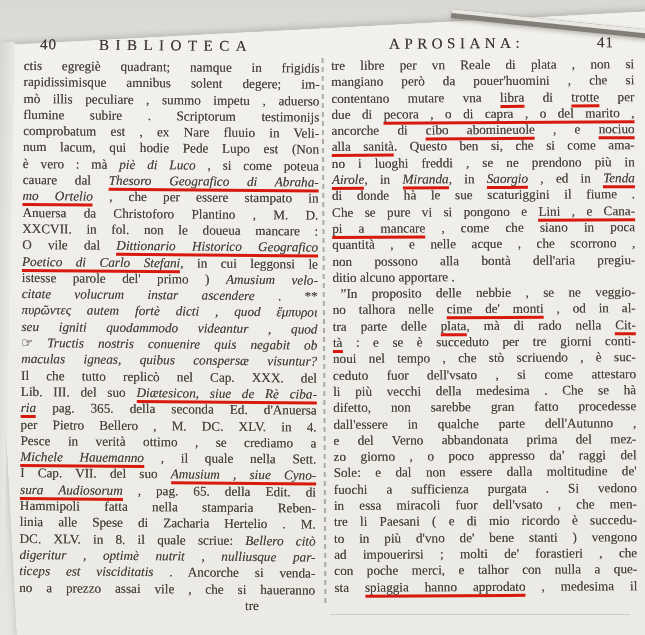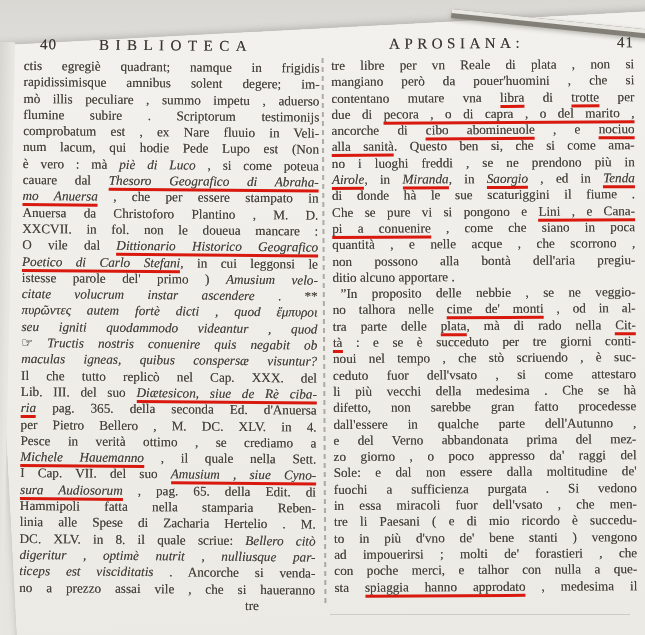--- a/index.html
+++ b/index.html
@@ -53,21 +53,21 @@
   }
   .page-left{left:24px;width:296px;transform:rotate(0.5deg);transform-origin:top left;}
   .page-right{left:331px;width:303px;transform:rotate(-0.35deg);transform-origin:top left;}
   .header{
     display:flex;align-items:baseline;height:21px;
     font-size:15px;color:#3b3731;letter-spacing:1px;
   }
   .page-left .folio{margin-left:16px;}
   .page-left .rtitle{margin-left:42px;letter-spacing:6.5px;}
   .page-right .rtitle{margin-left:58px;letter-spacing:4.5px;}
-  .page-right .folio{margin-left:auto;text-align:right;}
+  .page-right .folio{margin-left:auto;margin-right:20px;text-align:right;}
   .textblock{margin-top:1px;}
   .tline{
     height:16.3px;text-align:justify;text-align-last:justify;
     white-space:nowrap;
   }
   .tline.nojust{text-align-last:left;}
   .tline.indent{text-indent:8px;}
   .it{font-style:italic;}
   .rl{border-bottom:3px solid var(--red);}
   .catchword{
@@ -91,21 +91,21 @@
     </div>
     <div class="textblock" id="left-lines">
         <div class="tline"><span>ctis egregiè quadrant; namque in frigidis</span></div>
         <div class="tline"><span>rapidissimisque amnibus solent degere; im-</span></div>
         <div class="tline"><span>mò illis peculiare , summo impetu , aduerso</span></div>
         <div class="tline"><span>flumine subire . Scriptorum testimonijs</span></div>
         <div class="tline"><span>comprobatum est , ex Nare fluuio in Veli-</span></div>
         <div class="tline"><span>num lacum, qui hodie Pede Lupo est (Non</span></div>
         <div class="tline"><span>è vero : mà </span><span class="it">piè di Luco</span><span> , si come poteua</span></div>
         <div class="tline"><span>cauare dal </span><span class="it rl">Thesoro Geografico di Abraha-</span></div>
-        <div class="tline"><span class="it rl">mo Anuersa</span><span> , che per essere stampato in</span></div>
+        <div class="tline"><span class="it rl">mo Ortelio</span><span> , che per essere stampato in</span></div>
         <div class="tline"><span>Anuersa da Christoforo Plantino , M. D.</span></div>
         <div class="tline"><span>XXCVII. in fol. non le doueua mancare :</span></div>
         <div class="tline"><span>O vile dal </span><span class="it rl">Dittionario Historico Geografico</span></div>
         <div class="tline"><span class="it rl">Poetico di Carlo Stefani</span><span>, in cui leggonsi le</span></div>
         <div class="tline"><span>istesse parole del' primo ) </span><span class="it">Amusium velo-</span></div>
         <div class="tline"><span class="it">citate volucrum instar ascendere</span><span> . **</span></div>
         <div class="tline"><span class="it">πυρῶντες autem fortè dicti , quod ἔμπυροι</span></div>
         <div class="tline"><span class="it">seu igniti quodammodo videantur , quod</span></div>
         <div class="tline"><span>☞ </span><span class="it">Tructis nostris conuenire quis negabit ob</span></div>
         <div class="tline"><span class="it">maculas igneas, quibus conspersæ visuntur?</span></div>
@@ -136,21 +136,21 @@
         <div class="tline"><span>tre libre per vn Reale di plata , non si</span></div>
         <div class="tline"><span>mangiano però da pouer'huomini , che si</span></div>
         <div class="tline"><span>contentano mutare vna </span><span class="rl">libra</span><span> di </span><span class="rl">trotte</span><span> per</span></div>
         <div class="tline"><span>due di </span><span class="rl">pecora , o di capra , o del marito ,</span></div>
         <div class="tline"><span>ancorche di </span><span class="rl">cibo abomineuole</span><span> , e </span><span class="rl">nociuo</span></div>
         <div class="tline"><span class="rl">alla sanità</span><span>. Questo ben si, che si come ama-</span></div>
         <div class="tline"><span>no i luoghi freddi , se ne prendono più in</span></div>
         <div class="tline"><span class="it rl">Airole</span><span>, in </span><span class="it rl">Miranda</span><span>, in </span><span class="it rl">Saorgio</span><span> , ed in </span><span class="it rl">Tenda</span></div>
         <div class="tline"><span>di donde hà le sue scaturiggini il fiume .</span></div>
         <div class="tline"><span>Che se pure vi si pongono e </span><span class="rl">Lini , e Cana-</span></div>
-        <div class="tline"><span class="rl">pi a conuenire</span><span> , come che siano in poca</span></div>
+        <div class="tline"><span class="rl">pi a mancare</span><span> , come che siano in poca</span></div>
         <div class="tline"><span>quantità , e nelle acque , che scorrono ,</span></div>
         <div class="tline"><span>non possono alla bontà dell'aria pregiu-</span></div>
         <div class="tline nojust"><span>ditio alcuno apportare .</span></div>
         <div class="tline indent"><span>”In proposito delle nebbie , se ne veggio-</span></div>
         <div class="tline"><span>no talhora nelle </span><span class="rl">cime de' monti</span><span> , od in al-</span></div>
         <div class="tline"><span>tra parte delle </span><span class="rl">plata</span><span>, mà di rado nella </span><span class="rl">Cit-</span></div>
         <div class="tline"><span class="rl">tà</span><span> : e se è succeduto per tre giorni conti-</span></div>
         <div class="tline"><span>noui nel tempo , che stò scriuendo , è suc-</span></div>
         <div class="tline"><span>ceduto fuor dell'vsato , si come attestaro</span></div>
         <div class="tline"><span>li più vecchi della medesima . Che se hà</span></div>

